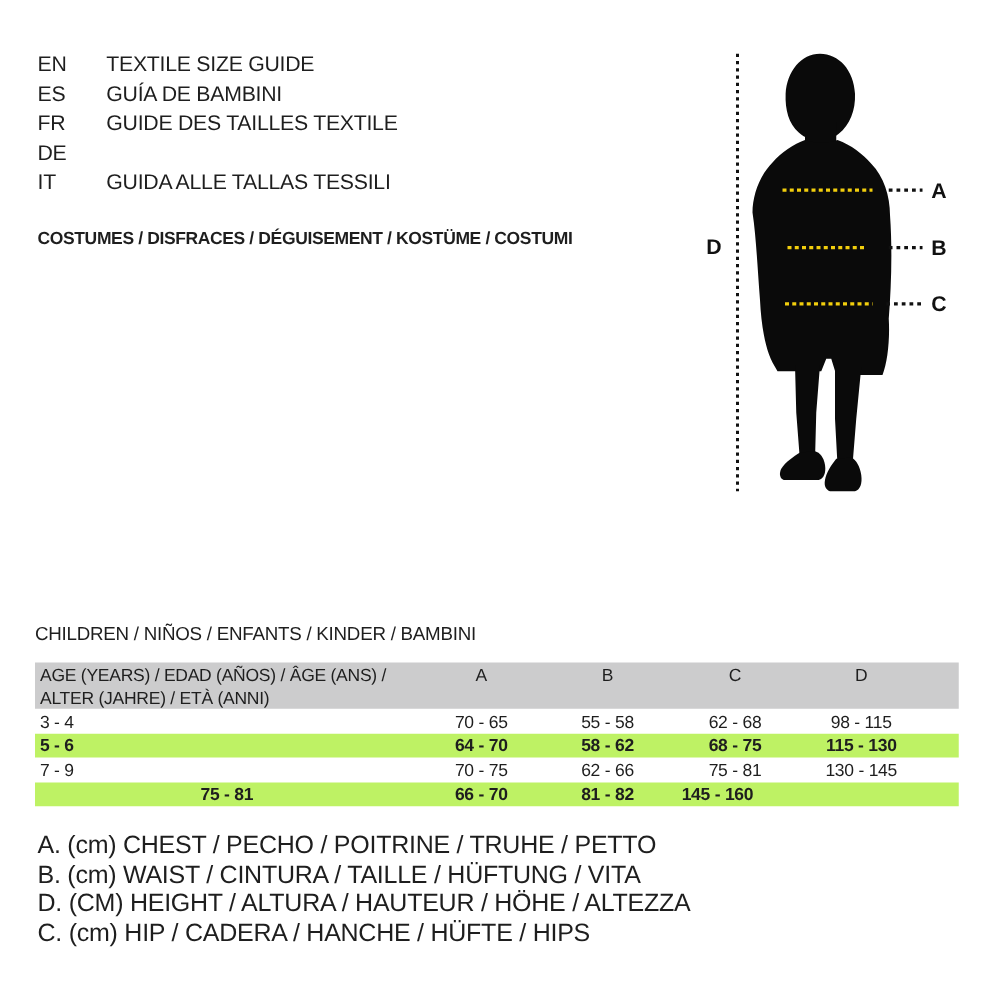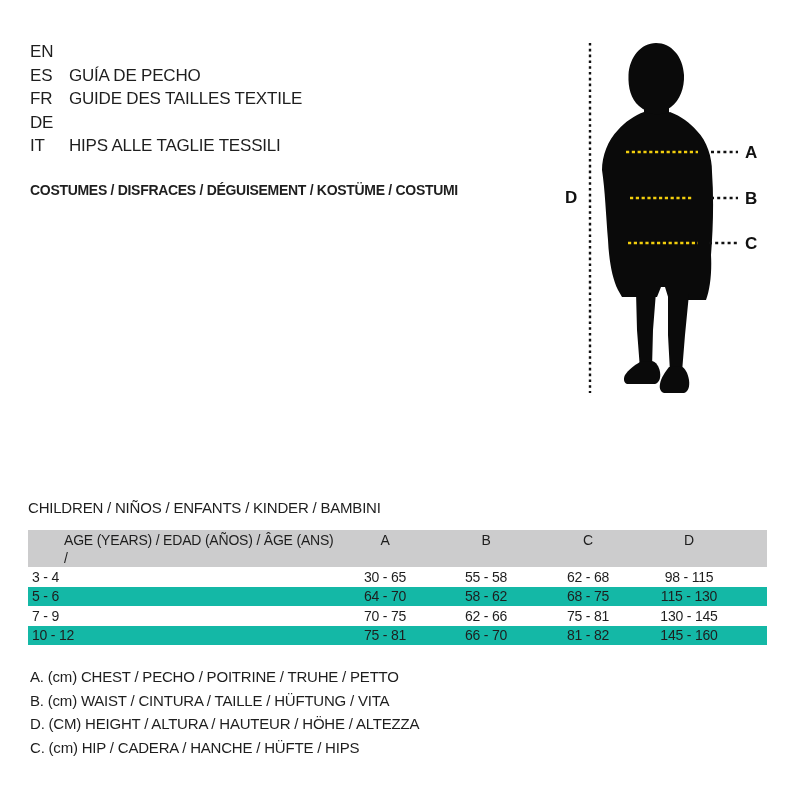--- a/index.html
+++ b/index.html
@@ -7,76 +7,77 @@
     width: 800px; height: 799px;
     background: #ffffff;
     font-family: "Liberation Sans", sans-serif;
     color: #1e1e1e;
     letter-spacing: -0.2px;
   }
   .page { position: relative; width: 800px; height: 799px; overflow: hidden; }
 
   
   .lang-block { position: absolute; left: 30px; top: 40px; }
-  .lang-row { display: grid; grid-template-columns: 39px auto; line-height: 23.5px; font-size: 17px; }
+  .lang-row { display: grid; grid-template-columns: 39px auto; line-height: 23.5px; font-size: 17px; gap: 16px; }
   .lang-code { }
   .lang-label { white-space: nowrap; }
 
   
   .costumes {
     position: absolute; left: 30px; top: 181px;
     font-size: 14px; font-weight: 700; line-height: 18px;
     letter-spacing: -0.3px; white-space: nowrap;
   }
 
   
   .figure { position: absolute; left: 540px; top: 20px; }
   .fig-label { font-family: "Liberation Sans", sans-serif; font-size: 17px; font-weight: 700; fill: #111111; }
 
   
   .children-title { position: absolute; left: 28px; top: 500px; font-size: 15px; line-height: 16px; white-space: nowrap; }
 
   .size-table { position: absolute; left: 28px; top: 530px; width: 739px; font-size: 14px; }
   .t-row { display: grid; grid-template-columns: 307px 100px 102px 102px 128px; align-items: center; }
   .t-head { background: #cccccd; height: 37px; align-items: start; }
-  .t-head .age-head { padding: 2px 0 0 4px; line-height: 17.5px; margin-left: 32px; }
+  .t-head .age-head { padding: 2px 0 0 4px; line-height: 17.5px; }
   .t-head .col-head { text-align: center; padding-top: 2px; line-height: 17.5px; }
   .t-data { height: 19.5px; }
-  .t-data.alt { background: #14b8a6; }
+  .t-data.alt { background: #bef264; font-weight: bold; }
   .cell-age { padding-left: 4px; }
   .cell-val { text-align: center; }
   .col-d { padding-right: 28px; }
 
   
-  .legend { position: absolute; left: 30px; top: 665px; font-size: 15px; line-height: 23.5px; }
+  .legend { position: absolute; left: 30px; top: 665px; font-size: 20px; line-height: 23.5px; }
   .legend-line { white-space: nowrap; }
 </style>
 </head>
 <body>
 
 <div class="page">
 
   <div class="lang-block">
     <div class="lang-row">
       <span class="lang-code">EN</span>
+      <span class="lang-label">TEXTILE SIZE GUIDE</span>
     </div>
     <div class="lang-row">
       <span class="lang-code">ES</span>
-      <span class="lang-label">GUÍA DE PECHO</span>
+      <span class="lang-label">GUÍA DE BAMBINI</span>
     </div>
     <div class="lang-row">
       <span class="lang-code">FR</span>
       <span class="lang-label">GUIDE DES TAILLES TEXTILE</span>
     </div>
     <div class="lang-row">
       <span class="lang-code">DE</span>
     </div>
     <div class="lang-row">
       <span class="lang-code">IT</span>
-      <span class="lang-label">HIPS ALLE TAGLIE TESSILI</span>
+      <span class="lang-label">GUIDA ALLE TALLAS TESSILI</span>
     </div>
   </div>
 
   <div class="costumes">COSTUMES / DISFRACES / DÉGUISEMENT / KOSTÜME / COSTUMI</div>
 
   <svg class="figure" width="260" height="400" viewBox="0 0 260 400">
 
     <line x1="50" y1="23" x2="50" y2="373" stroke="#111111" stroke-width="2.4" stroke-dasharray="2.6 3.2"></line>
     <text class="fig-label" x="31" y="183" text-anchor="middle">D</text>
 
@@ -112,50 +113,50 @@
     <line x1="169" y1="223" x2="198" y2="223" stroke="#111111" stroke-width="2.6" stroke-dasharray="3 3.2"></line>
     <text class="fig-label" x="211" y="229" text-anchor="middle">C</text>
   </svg>
 
   <div class="children-title">CHILDREN / NIÑOS / ENFANTS / KINDER / BAMBINI</div>
 
   <div class="size-table">
     <div class="t-row t-head">
       <div class="age-head">
         <div>AGE (YEARS) / EDAD (AÑOS) / ÂGE (ANS) /</div>
+        <div>ALTER (JAHRE) / ETÀ (ANNI)</div>
       </div>
       <div class="col-head">A</div>
       <div class="col-head">B</div>
       <div class="col-head">C</div>
       <div class="col-head col-d">D</div>
     </div>
 
     <div class="t-row t-data">
       <div class="cell-age">3 - 4</div>
-      <div class="cell-val">30 - 65</div>
+      <div class="cell-val">70 - 65</div>
       <div class="cell-val">55 - 58</div>
       <div class="cell-val">62 - 68</div>
       <div class="cell-val col-d">98 - 115</div>
     </div>
     <div class="t-row t-data alt">
       <div class="cell-age">5 - 6</div>
       <div class="cell-val">64 - 70</div>
       <div class="cell-val">58 - 62</div>
       <div class="cell-val">68 - 75</div>
       <div class="cell-val col-d">115 - 130</div>
     </div>
     <div class="t-row t-data">
       <div class="cell-age">7 - 9</div>
       <div class="cell-val">70 - 75</div>
       <div class="cell-val">62 - 66</div>
       <div class="cell-val">75 - 81</div>
       <div class="cell-val col-d">130 - 145</div>
     </div>
     <div class="t-row t-data alt">
-      <div class="cell-age">10 - 12</div>
       <div class="cell-val">75 - 81</div>
       <div class="cell-val">66 - 70</div>
       <div class="cell-val">81 - 82</div>
       <div class="cell-val col-d">145 - 160</div>
     </div>
   </div>
 
   <div class="legend">
     <div class="legend-line">A. (cm) CHEST / PECHO / POITRINE / TRUHE / PETTO</div>
     <div class="legend-line">B. (cm) WAIST / CINTURA / TAILLE / HÜFTUNG / VITA</div>

